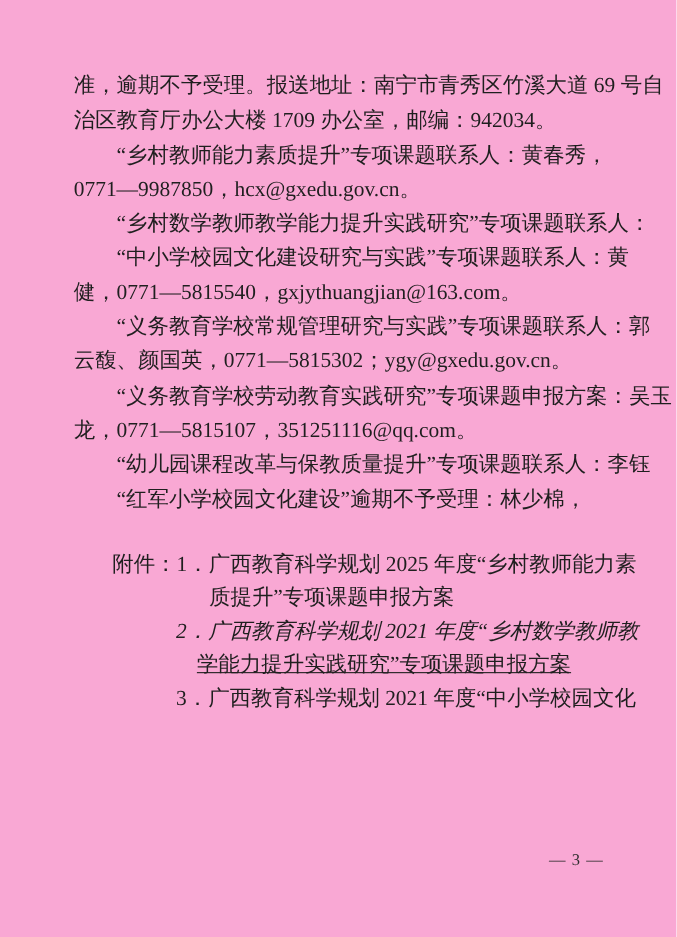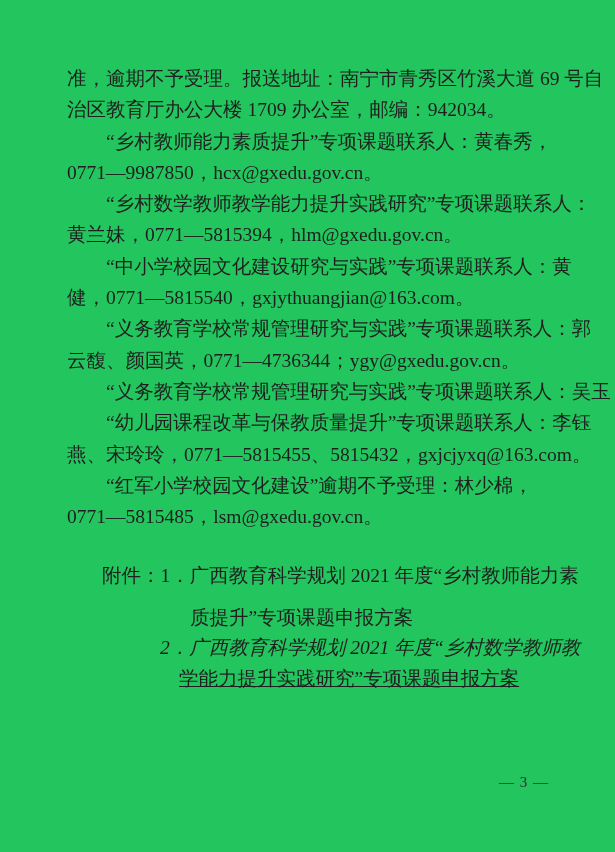--- a/index.html
+++ b/index.html
@@ -1,40 +1,40 @@
 <!DOCTYPE html>
 <html><head>
 <meta charset="utf-8">
 <style>
   html,body{margin:0;padding:0;background:#ffffff;}
   .page{
     position:relative;
     width:615px;height:852px;
-    background:#22c55e;
+    background:#f9a8d4;
     overflow:hidden;
     font-family:"Liberation Serif","DejaVu Serif",serif;
     color:#1f1f1f;
   }
   .doc{
     position:absolute;
     left:67px;top:63px;width:494px;
     font-size:19.5px;
   }
   .bline{
     height:31.3px;line-height:31.3px;
     white-space:nowrap;
   }
   .indent{text-indent:39px;}
   .att{margin-top:29px;}
   .aline{
     height:30.5px;line-height:30.5px;
     white-space:nowrap;
   }
   .a0{padding-left:35px;}
-  .a1{padding-left:123px;margin-top:11px;}
+  .a1{padding-left:123px;}
   .a2{padding-left:93px;font-style:italic;}
   .a3{padding-left:112px;text-decoration:underline;}
   .a4{padding-left:93px;}
   .pageno{
     position:absolute;
     top:774px;right:66px;
     font-size:15px;
     letter-spacing:1px;
     color:#2e2e2e;
   }
@@ -51,51 +51,50 @@
       <div class="bline">治区教育厅办公大楼 1709 办公室，邮编：942034。</div>
     </div>
 
     <div>
       <div class="bline indent">“乡村教师能力素质提升”专项课题联系人：黄春秀，</div>
       <div class="bline">0771—9987850，hcx@gxedu.gov.cn。</div>
     </div>
 
     <div>
       <div class="bline indent">“乡村数学教师教学能力提升实践研究”专项课题联系人：</div>
-      <div class="bline">黄兰妹，0771—5815394，hlm@gxedu.gov.cn。</div>
     </div>
 
     <div>
       <div class="bline indent">“中小学校园文化建设研究与实践”专项课题联系人：黄</div>
       <div class="bline">健，0771—5815540，gxjythuangjian@163.com。</div>
     </div>
 
     <div>
       <div class="bline indent">“义务教育学校常规管理研究与实践”专项课题联系人：郭</div>
-      <div class="bline">云馥、颜国英，0771—4736344；ygy@gxedu.gov.cn。</div>
+      <div class="bline">云馥、颜国英，0771—5815302；ygy@gxedu.gov.cn。</div>
     </div>
 
     <div>
-      <div class="bline indent">“义务教育学校常规管理研究与实践”专项课题联系人：吴玉</div>
+      <div class="bline indent">“义务教育学校劳动教育实践研究”专项课题申报方案：吴玉</div>
+      <div class="bline">龙，0771—5815107，351251116@qq.com。</div>
     </div>
 
     <div>
       <div class="bline indent">“幼儿园课程改革与保教质量提升”专项课题联系人：李钰</div>
-      <div class="bline">燕、宋玲玲，0771—5815455、5815432，gxjcjyxq@163.com。</div>
     </div>
 
     <div>
       <div class="bline indent">“红军小学校园文化建设”逾期不予受理：林少棉，</div>
-      <div class="bline">0771—5815485，lsm@gxedu.gov.cn。</div>
     </div>
 
     <div class="att">
-      <div class="aline a0">附件：1．广西教育科学规划 2021 年度“乡村教师能力素</div>
+      <div class="aline a0">附件：1．广西教育科学规划 2025 年度“乡村教师能力素</div>
       <div class="aline a1">质提升”专项课题申报方案</div>
       <div class="aline a2">2．广西教育科学规划 2021 年度“乡村数学教师教</div>
       <div class="aline a3">学能力提升实践研究”专项课题申报方案</div>
+      <div class="aline a4">3．广西教育科学规划 2021 年度“中小学校园文化</div>
     </div>
 
   </div>
 
   <div class="pageno">— 3 —</div>
 
 </div>
 
 </body></html>

